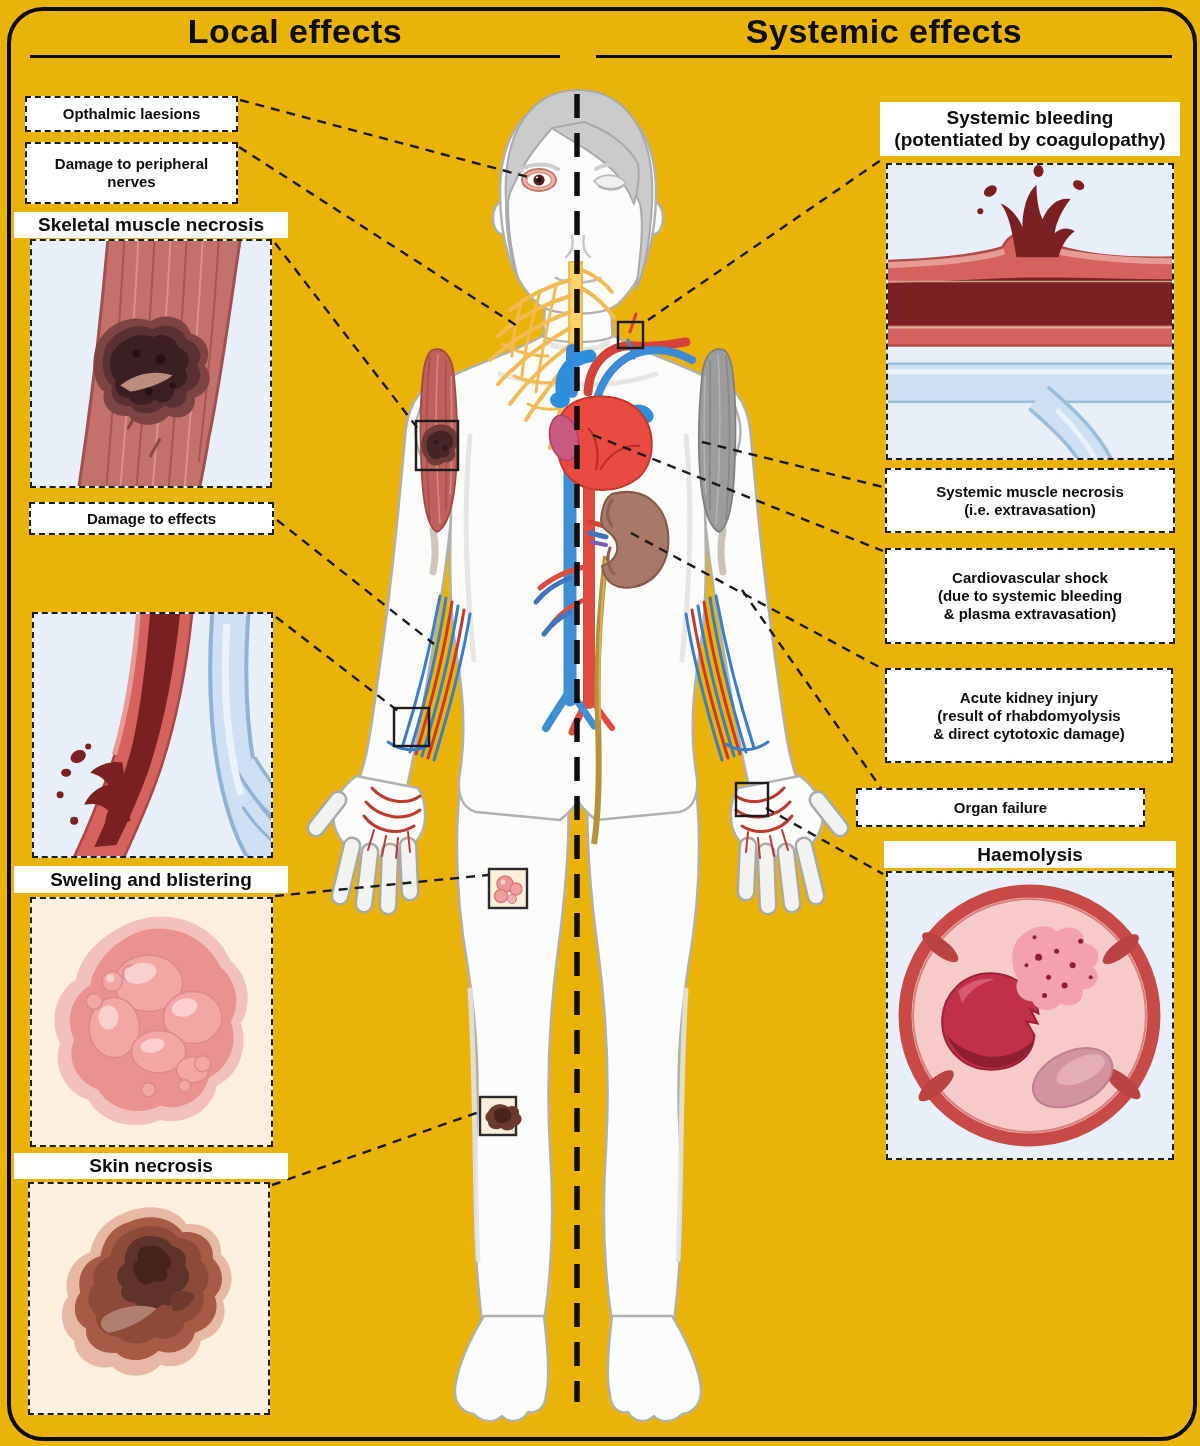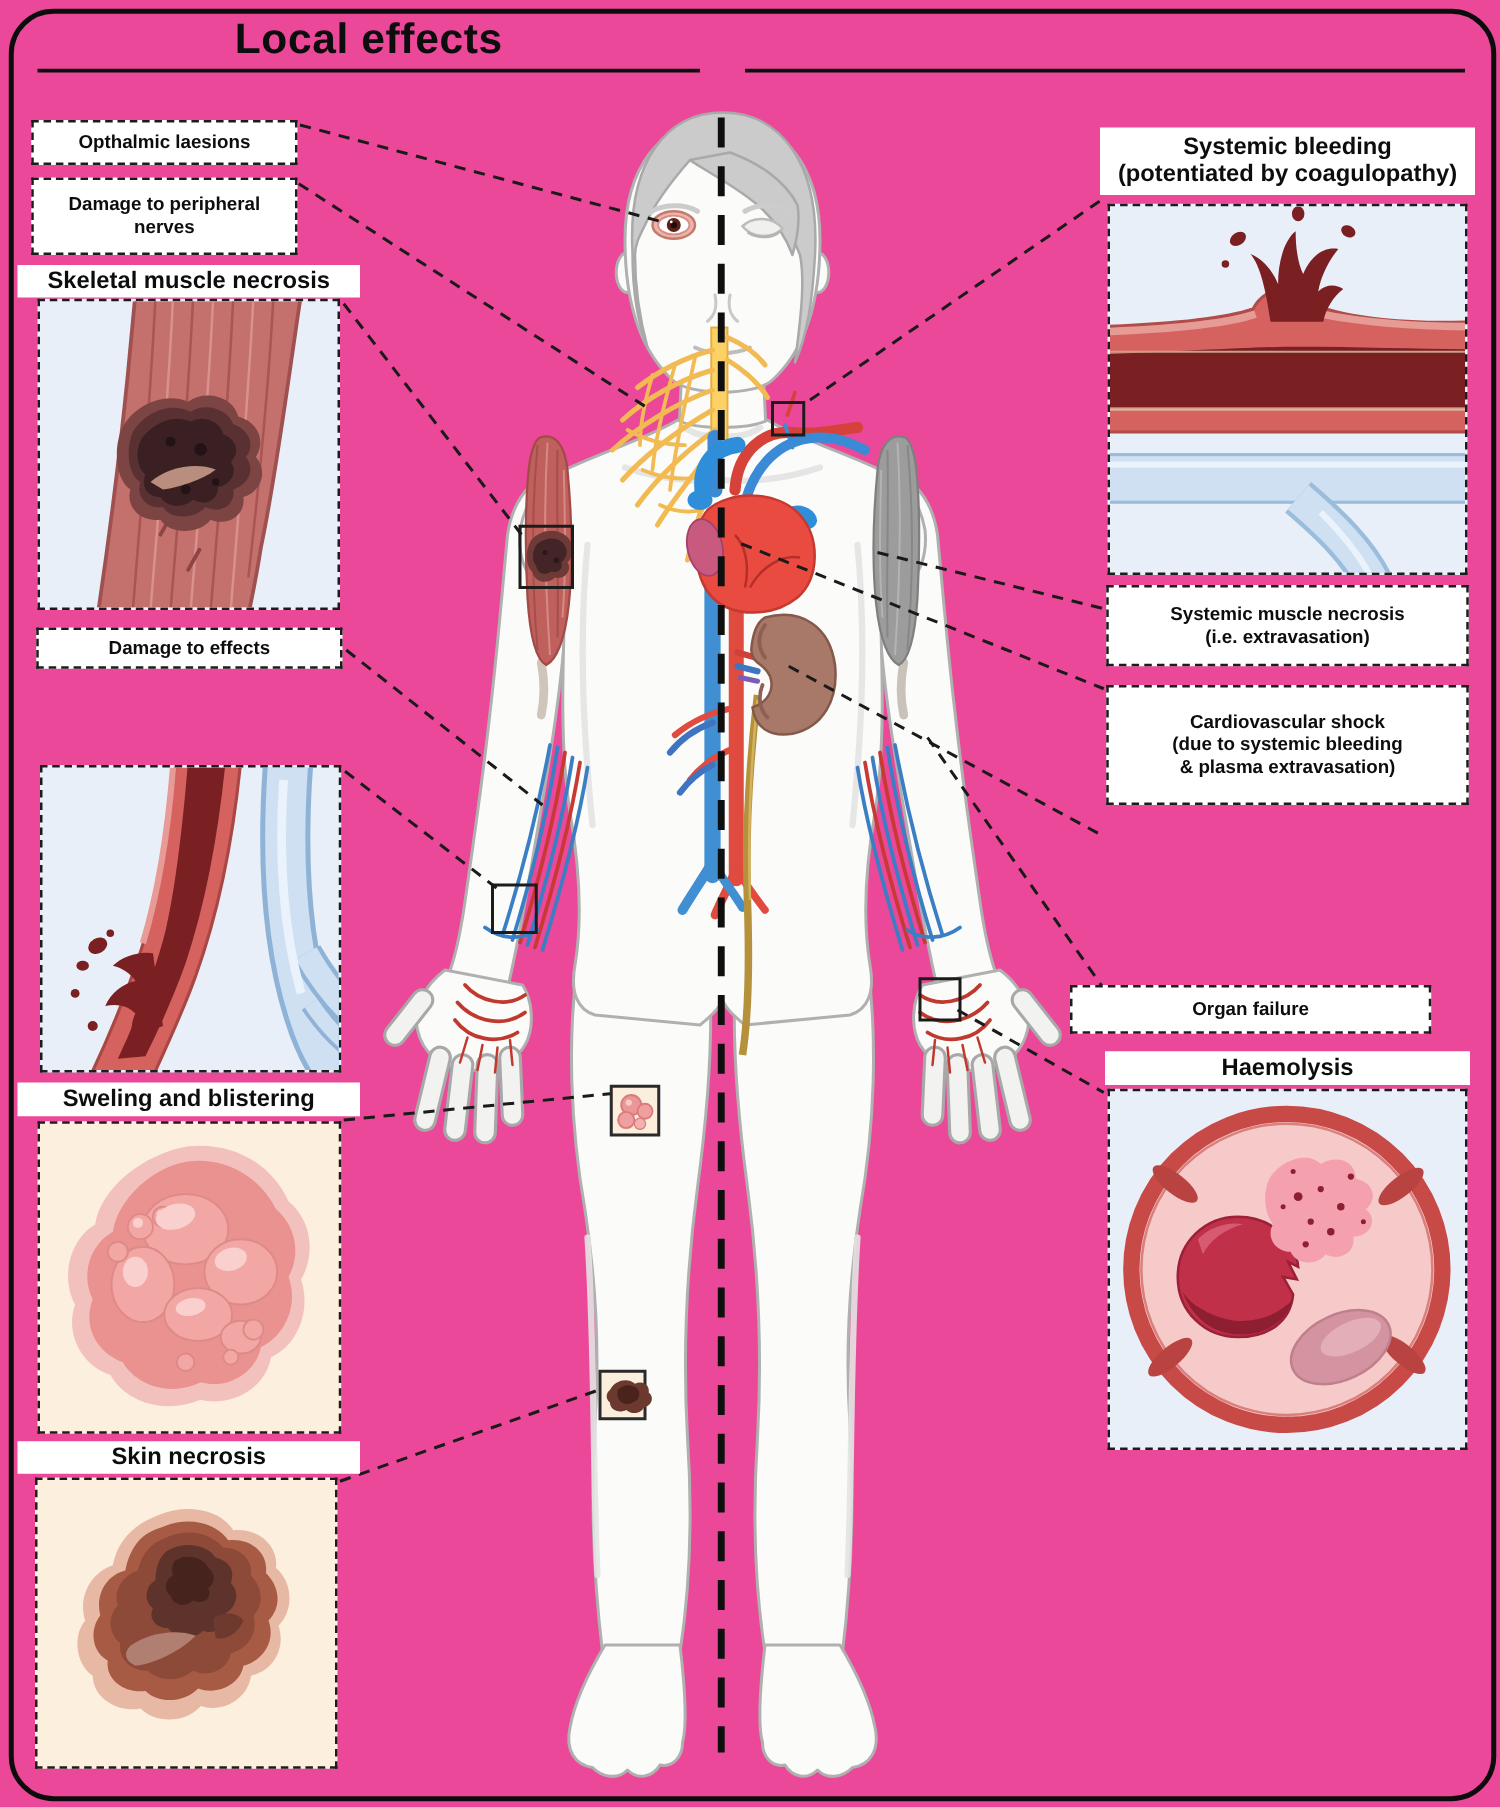--- a/index.html
+++ b/index.html
@@ -1,16 +1,16 @@
 <!DOCTYPE html>
 <html><head>
 <meta charset="utf-8">
 <style>
   html,body{margin:0;padding:0;background:#ffffff;}
-  .page{position:relative;width:1200px;height:1446px;background:#ec4899;
+  .page{position:relative;width:1200px;height:1446px;background:#eab308;
         font-family:"Liberation Sans",sans-serif;overflow:hidden;}
   .frame{position:absolute;left:7px;top:7px;width:1182px;height:1426px;
          border:4px solid #0c0c0c;border-radius:36px;pointer-events:none;}
   .art{position:absolute;left:0;top:0;}
   .title{position:absolute;font-weight:700;font-size:34px;color:#0d0d0d;
          text-align:center;letter-spacing:.5px;}
   .rule{position:absolute;height:3px;background:#0d0d0d;}
   .lbl{position:absolute;border:2.5px dashed #1c1c1c;background:#ffffff;
        display:flex;align-items:center;justify-content:center;text-align:center;
        font-weight:700;font-size:15px;line-height:1.2;color:#0d0d0d;
@@ -306,20 +306,21 @@
       <path d="M648,320 L884,158"></path>
       <path d="M702,442 L883,487"></path>
       <path d="M593,435 L883,551"></path>
       <path d="M631,533 L883,669"></path>
       <path d="M742,590 L883,791"></path>
       <path d="M766,808 L883,874"></path>
     </g>
   </svg>
 
   <div class="title" style="left:30px;top:12px;width:530px;">Local effects</div>
+  <div class="title" style="left:596px;top:12px;width:576px;">Systemic effects</div>
   <div class="rule" style="left:30px;top:55px;width:530px;"></div>
   <div class="rule" style="left:596px;top:55px;width:576px;"></div>
 
   <div class="lbl" style="left:25px;top:96px;width:213px;height:36px;">Opthalmic laesions</div>
 
   <div class="lbl" style="left:25px;top:142px;width:213px;height:62px;">Damage to peripheral
 nerves</div>
 
   <div class="cap" style="left:14px;top:212px;width:274px;height:26px;">Skeletal muscle necrosis</div>
   <div class="inset bg-blue" style="left:30px;top:239px;width:242px;height:249px;">
@@ -473,20 +474,23 @@
     </svg>
   </div>
 
   <div class="lbl" style="left:885px;top:468px;width:290px;height:65px;">Systemic muscle necrosis
 (i.e. extravasation)</div>
 
   <div class="lbl" style="left:885px;top:548px;width:290px;height:96px;">Cardiovascular shock
 (due to systemic bleeding
 &amp; plasma extravasation)</div>
 
+  <div class="lbl" style="left:885px;top:668px;width:288px;height:95px;">Acute kidney injury
+(result of rhabdomyolysis
+&amp; direct cytotoxic damage)</div>
 
   <div class="lbl" style="left:856px;top:788px;width:289px;height:39px;">Organ failure</div>
 
   <div class="cap" style="left:884px;top:841px;width:292px;height:27px;">Haemolysis</div>
   <div class="inset bg-blue" style="left:886px;top:871px;width:288px;height:289px;">
     <svg viewBox="0 0 283 284" preserveAspectRatio="none">
       <circle cx="141" cy="142" r="124" fill="#f7caca" stroke="#c84a47" stroke-width="13"></circle>
       <circle cx="141" cy="142" r="116" fill="none" stroke="#d97f7c" stroke-width="2"></circle>
       <g fill="#b84340">
         <ellipse cx="52" cy="74" rx="22" ry="8" transform="rotate(38 52 74)"></ellipse>

